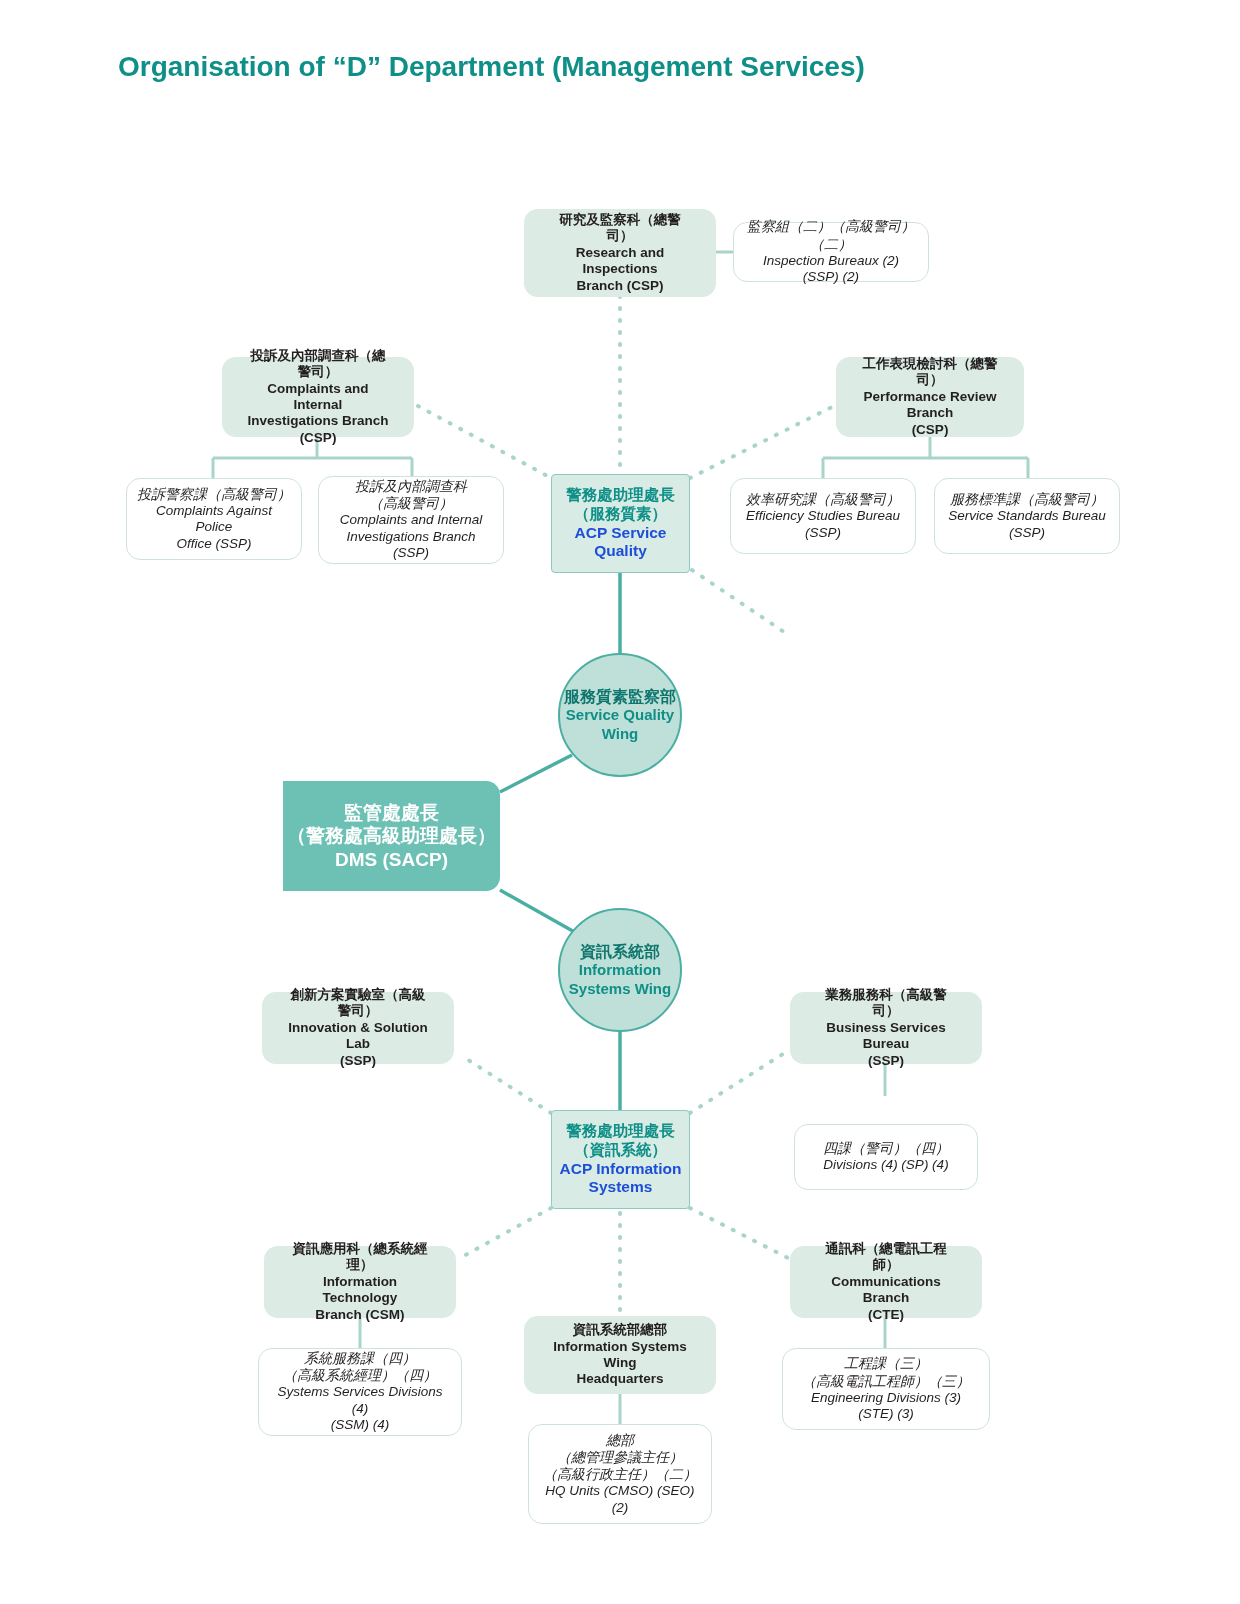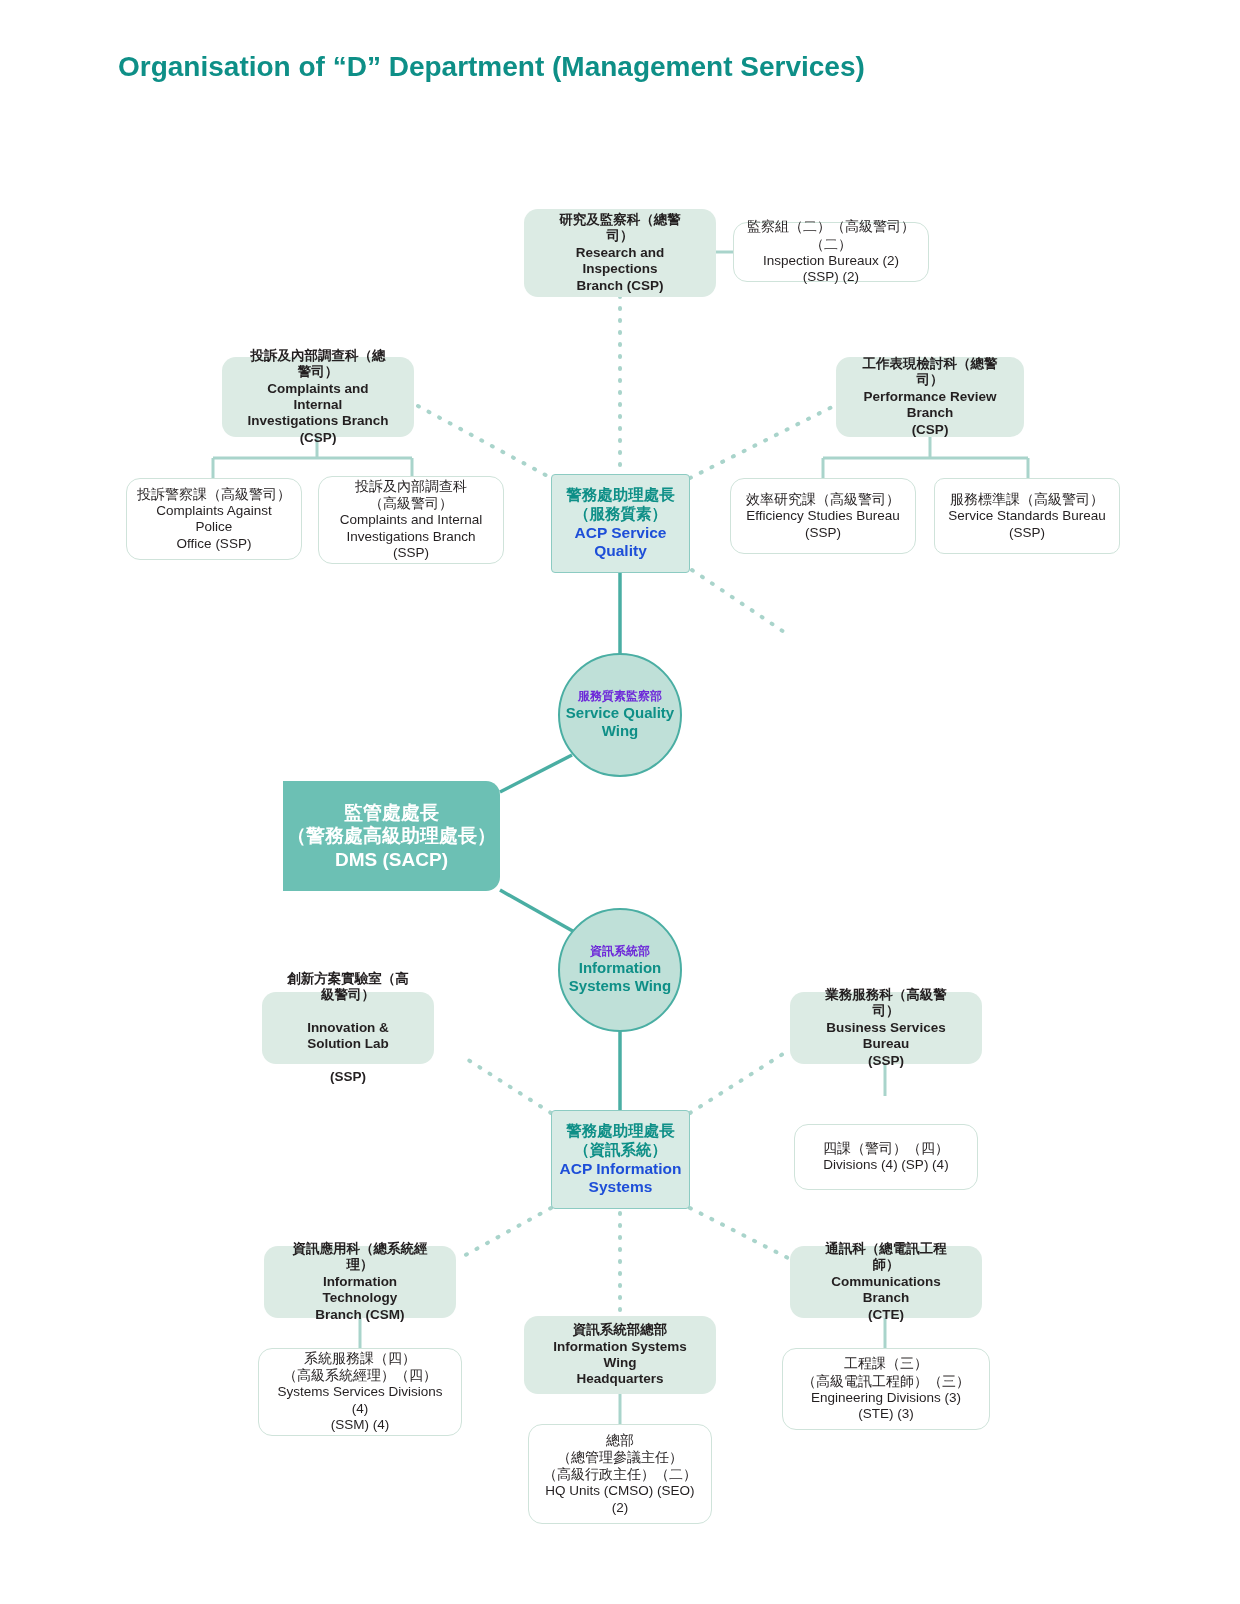--- a/index.html
+++ b/index.html
@@ -82,20 +82,21 @@
   .box-fill .en { font-size: 13.5px; }
 
   
   .box-outline {
     background: #ffffff;
     border: 1.6px solid #cfe3da;
     border-radius: 14px;
     color: #231f20;
     font-size: 13.5px;
     padding: 24px 10px;
+    font-style: italic;
   }
   .box-outline .zh { font-weight: normal; font-size: 14px; }
   .box-outline .en { font-weight: normal; font-size: 13.5px; }
 
   
   .box-acp {
     background: #d8ebe5;
     border: 1.6px solid #8ccbc2;
     border-radius: 4px;
     color: #0e8f87;
@@ -105,21 +106,21 @@
   .box-acp .zh { font-size: 15.5px; color: #0e8f87; }
   .box-acp .en { font-size: 15.5px; color: #1d4ed8; font-weight: bold; }
 
   
   .circle-wing {
     background: #bfe0d8;
     border: 2.5px solid #4aaea3;
     border-radius: 50%;
     color: #0e8f87;
   }
-  .circle-wing .zh { font-size: 12px; color: #6d28d9; }
+  .circle-wing .zh { font-size: 16px; color: #0f766e; }
   .circle-wing .en { font-size: 15px; color: #0e8f87; font-weight: bold; }
 
   
   .box-head {
     background: #6cc0b4;
     color: #ffffff;
     border-radius: 0 14px 14px 0;
   }
   .box-head .zh { font-size: 19px; color: #ffffff; }
   .box-head .en { font-size: 19px; color: #ffffff; font-weight: bold; }
@@ -219,21 +220,21 @@
     <span class="en">Performance Review Branch</span>
     <span class="en">(CSP)</span>
   </div>
 
   <div class="node box-outline" style="left:730px; top:478px; width:186px; height:76px;">
     <span class="zh">效率研究課（高級警司）</span>
     <span class="en">Efficiency Studies Bureau</span>
     <span class="en">(SSP)</span>
   </div>
 
-  <div class="node box-outline" style="left:934px; top:478px; width:186px; height:76px;border-radius:10px;">
+  <div class="node box-outline" style="left:934px; top:478px; width:186px; height:76px;">
     <span class="zh">服務標準課（高級警司）</span>
     <span class="en">Service Standards Bureau</span>
     <span class="en">(SSP)</span>
   </div>
 
   <div class="node box-acp" style="left:551px; top:474px; width:139px; height:99px;">
     <span class="zh">警務處助理處長</span>
     <span class="zh">（服務質素）</span>
     <span class="en">ACP Service</span>
     <span class="en">Quality</span>
@@ -251,21 +252,21 @@
     <span class="zh">（警務處高級助理處長）</span>
     <span class="en">DMS (SACP)</span>
   </div>
 
   <div class="node circle-wing" style="left:558px; top:908px; width:124px; height:124px;">
     <span class="zh">資訊系統部</span>
     <span class="en">Information</span>
     <span class="en">Systems Wing</span>
   </div>
 
-  <div class="node box-fill" style="left:262px; top:992px; width:172px; height:72px;gap:16px;">
+  <div class="node box-fill" style="left:262px; top:992px; width:192px; height:72px;">
     <span class="zh">創新方案實驗室（高級警司）</span>
     <span class="en">Innovation &amp; Solution Lab</span>
     <span class="en">(SSP)</span>
   </div>
 
   <div class="node box-fill" style="left:790px; top:992px; width:192px; height:72px;">
     <span class="zh">業務服務科（高級警司）</span>
     <span class="en">Business Services Bureau</span>
     <span class="en">(SSP)</span>
   </div>

